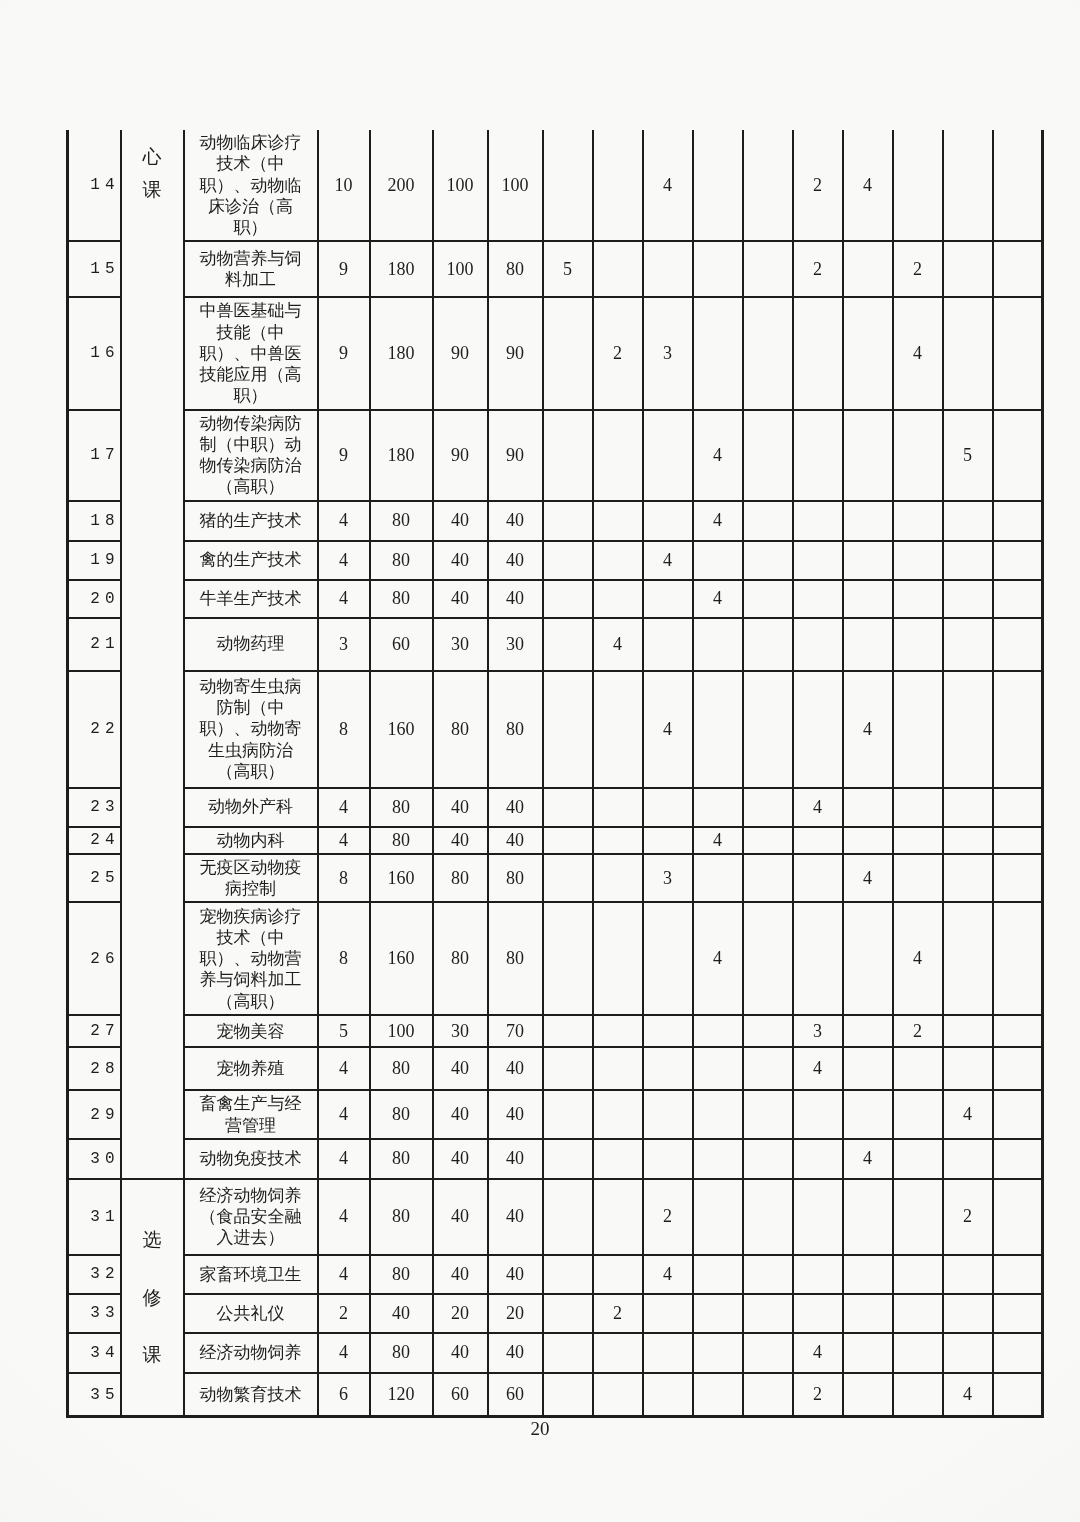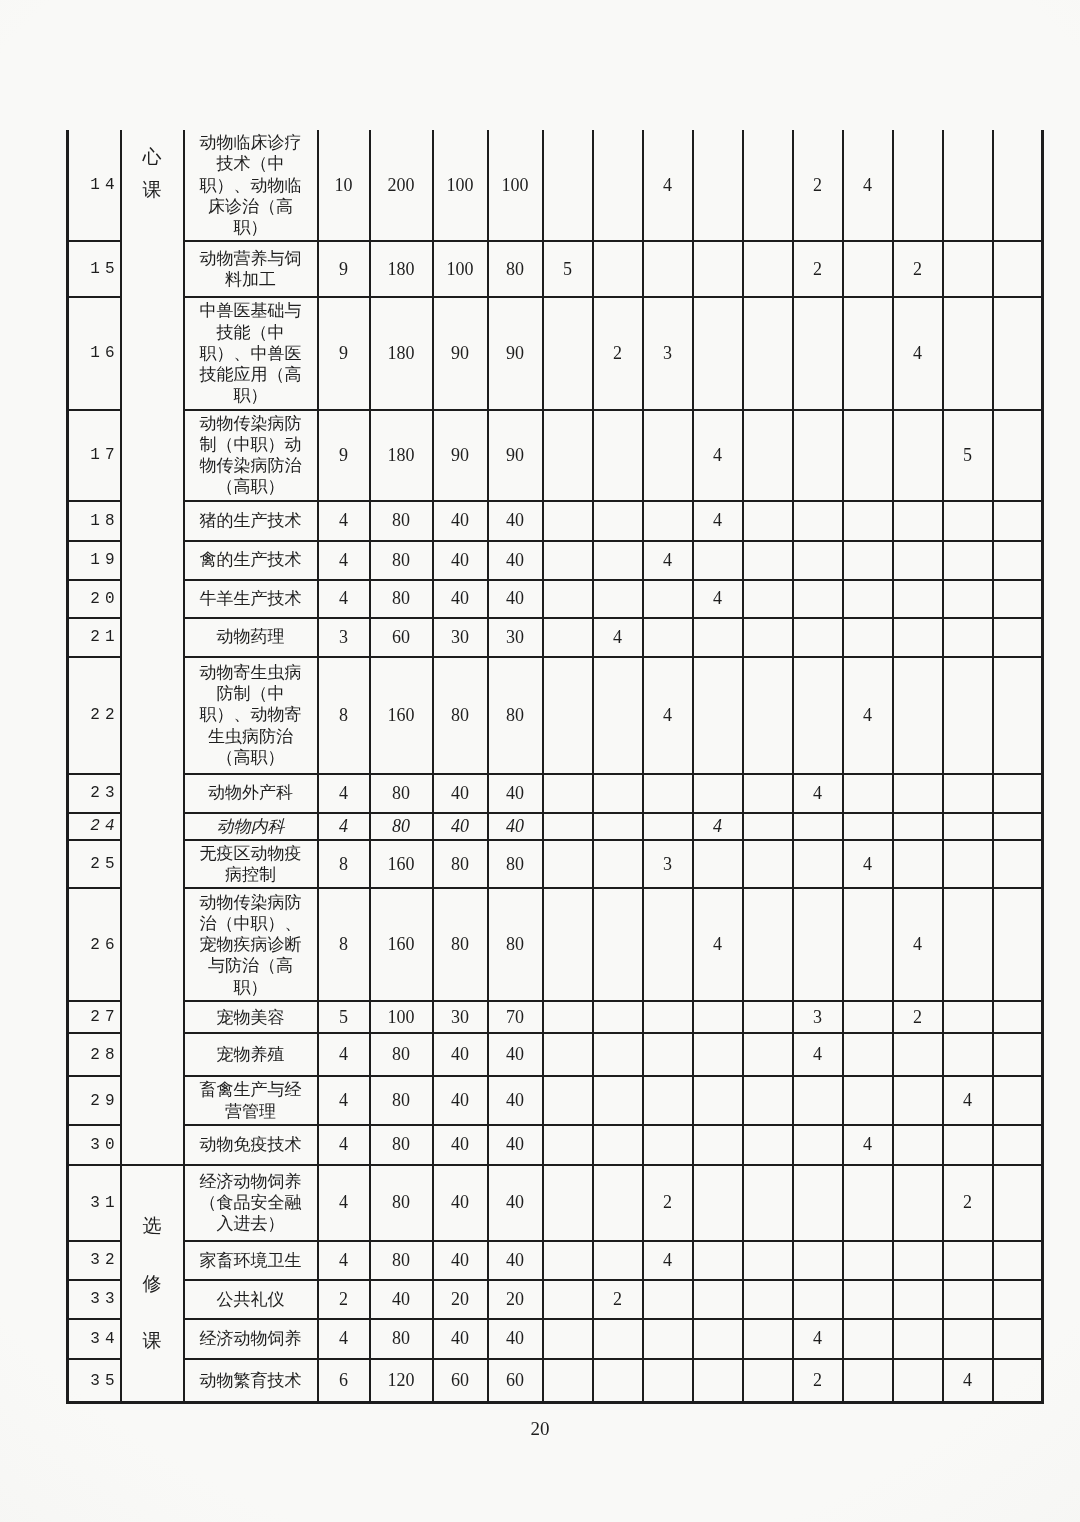--- a/index.html
+++ b/index.html
@@ -221,21 +221,21 @@
           <td class="val"></td>
           <td class="val"></td>
           <td class="val">4</td>
           <td class="val"></td>
           <td class="val"></td>
           <td class="val"></td>
           <td class="val"></td>
           <td class="val"></td>
           <td class="val"></td>
         </tr>
-        <tr style="height: 39px;">
+        <tr style="height: 53px;">
           <td class="num">21</td>
           <td class="name">动物药理</td>
           <td class="val">3</td>
           <td class="val">60</td>
           <td class="val">30</td>
           <td class="val">30</td>
           <td class="val"></td>
           <td class="val">4</td>
           <td class="val"></td>
           <td class="val"></td>
@@ -275,21 +275,21 @@
           <td class="val"></td>
           <td class="val"></td>
           <td class="val"></td>
           <td class="val"></td>
           <td class="val">4</td>
           <td class="val"></td>
           <td class="val"></td>
           <td class="val"></td>
           <td class="val"></td>
         </tr>
-        <tr style="height: 23px; font-style: italic;">
+        <tr style="height: 23px;">
           <td class="num">24</td>
           <td class="name">动物内科</td>
           <td class="val">4</td>
           <td class="val">80</td>
           <td class="val">40</td>
           <td class="val">40</td>
           <td class="val"></td>
           <td class="val"></td>
           <td class="val"></td>
           <td class="val">4</td>
@@ -313,21 +313,21 @@
           <td class="val"></td>
           <td class="val"></td>
           <td class="val"></td>
           <td class="val">4</td>
           <td class="val"></td>
           <td class="val"></td>
           <td class="val"></td>
         </tr>
         <tr style="height: 113px;">
           <td class="num">26</td>
-          <td class="name">动物传染病防治（中职）、宠物疾病诊断与防治（高职）</td>
+          <td class="name">宠物疾病诊疗技术（中职）、动物营养与饲料加工（高职）</td>
           <td class="val">8</td>
           <td class="val">160</td>
           <td class="val">80</td>
           <td class="val">80</td>
           <td class="val"></td>
           <td class="val"></td>
           <td class="val"></td>
           <td class="val">4</td>
           <td class="val"></td>
           <td class="val"></td>

